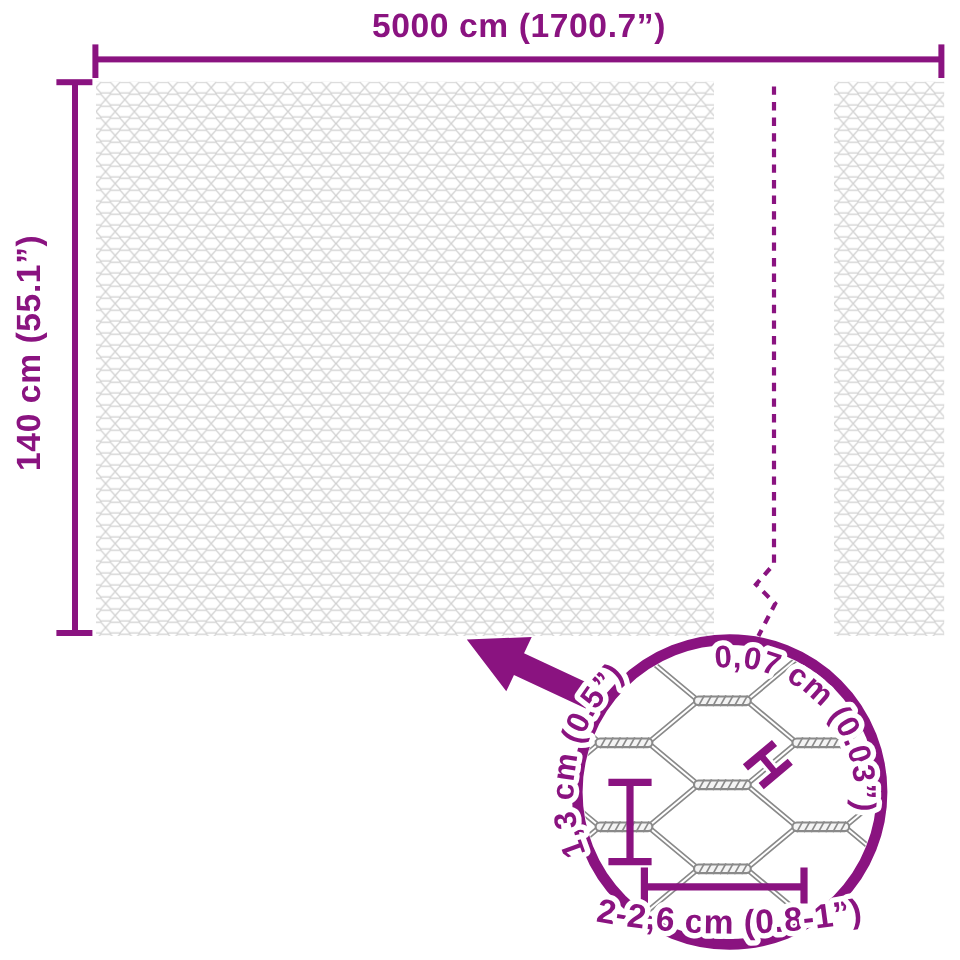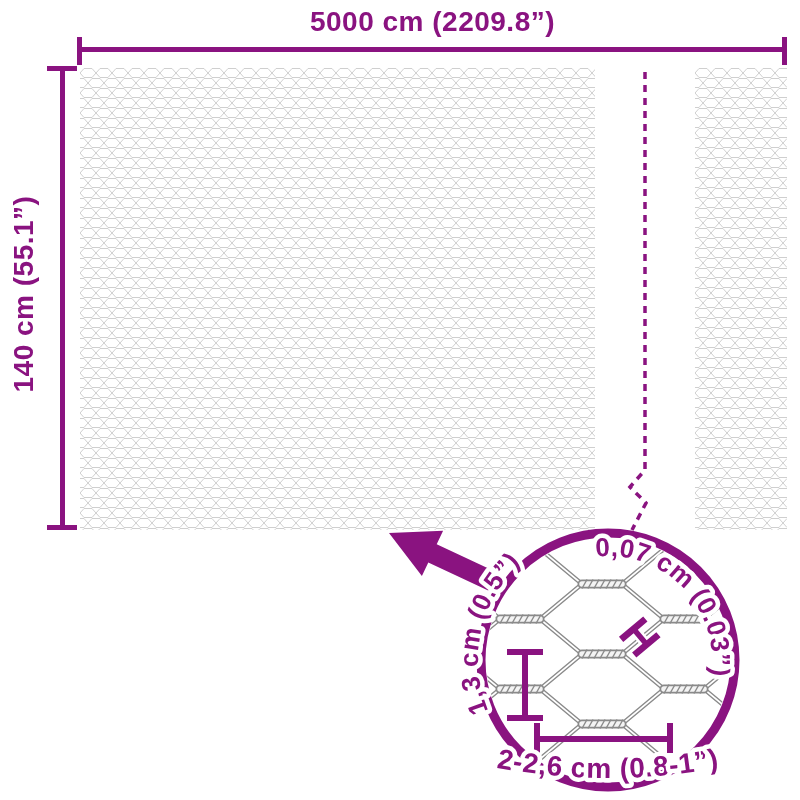--- a/index.html
+++ b/index.html
@@ -21,21 +21,21 @@
   .mlabel-big{font-size:28px;}
   .hmark{font-family:"Liberation Sans",sans-serif;font-weight:bold;
          fill:#8A1380;stroke:#fff;stroke-width:5px;paint-order:stroke;
          font-size:46px;}
 </style>
 </head>
 <body>
 
 <div id="stage">
 
-  <div class="dim-label" id="w-label">5000 cm (2209.8”)</div>
+  <div class="dim-label" id="w-label">5000 cm (1700.7”)</div>
   <div class="hline" style="left:80px;top:47px;width:705px;"></div>
   <div class="vline" style="left:77px;top:37px;height:28px;"></div>
   <div class="vline" style="left:782px;top:37px;height:28px;"></div>
 
   <div class="dim-label" id="h-label">140 cm (55.1”)</div>
   <div class="vline" style="left:60px;top:68px;height:460px;"></div>
   <div class="hline" style="left:47px;top:66px;width:30px;"></div>
   <div class="hline" style="left:47px;top:525px;width:30px;"></div>
 
   <svg class="abs" style="left:80px;top:68px;" width="515" height="462">

